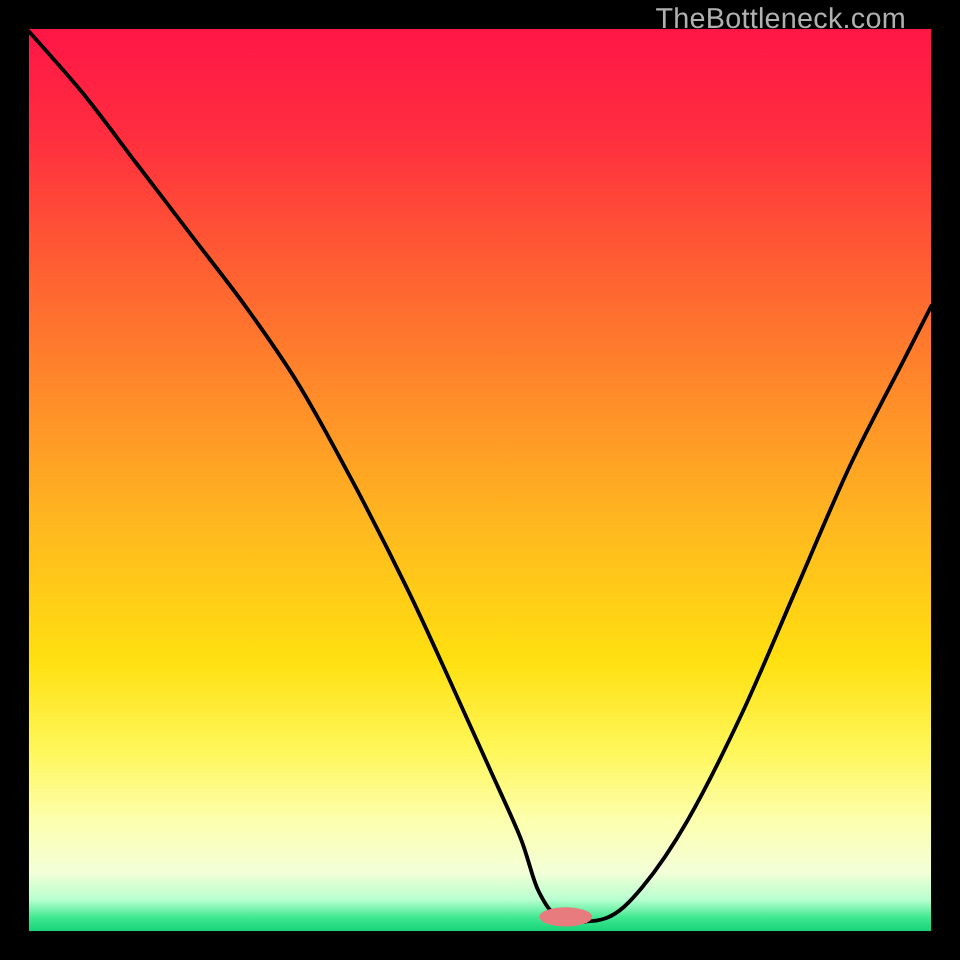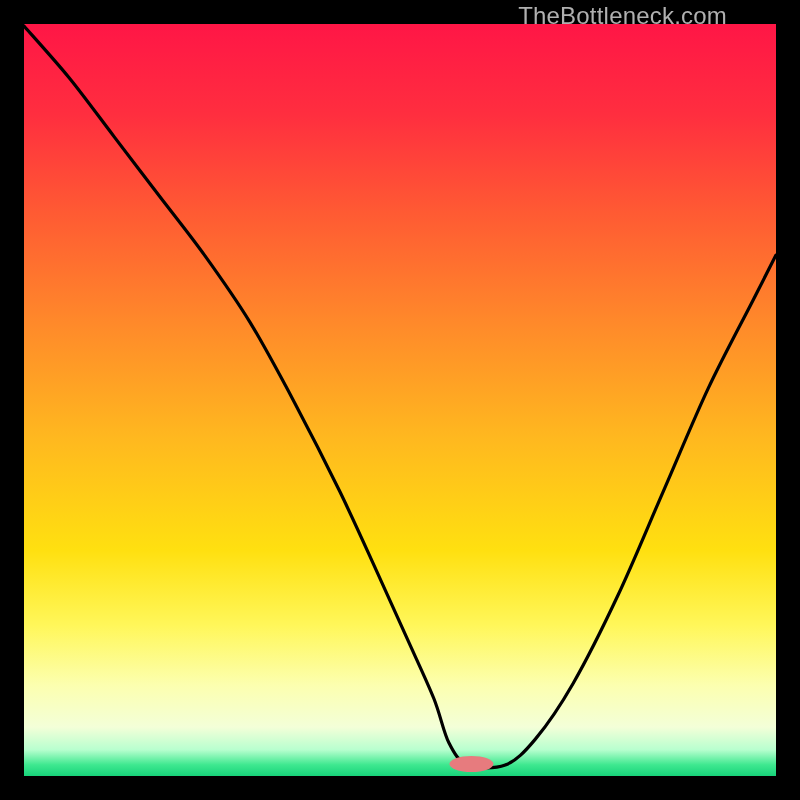--- a/index.html
+++ b/index.html
@@ -9,20 +9,21 @@
     height: 800px;
     background: #000;
     overflow: hidden;
     font-family: Arial, "Helvetica Neue", Helvetica, sans-serif;
   }
   .stage {
     position: relative;
     width: 735px;
     height: 800px;
     background: #000;
+    padding-left: 28px;
   }
   .plot {
     position: absolute;
     left: 24px;
     top: 24px;
     width: 752px;
     height: 752px;
   }
   .plot svg {
     display: block;

